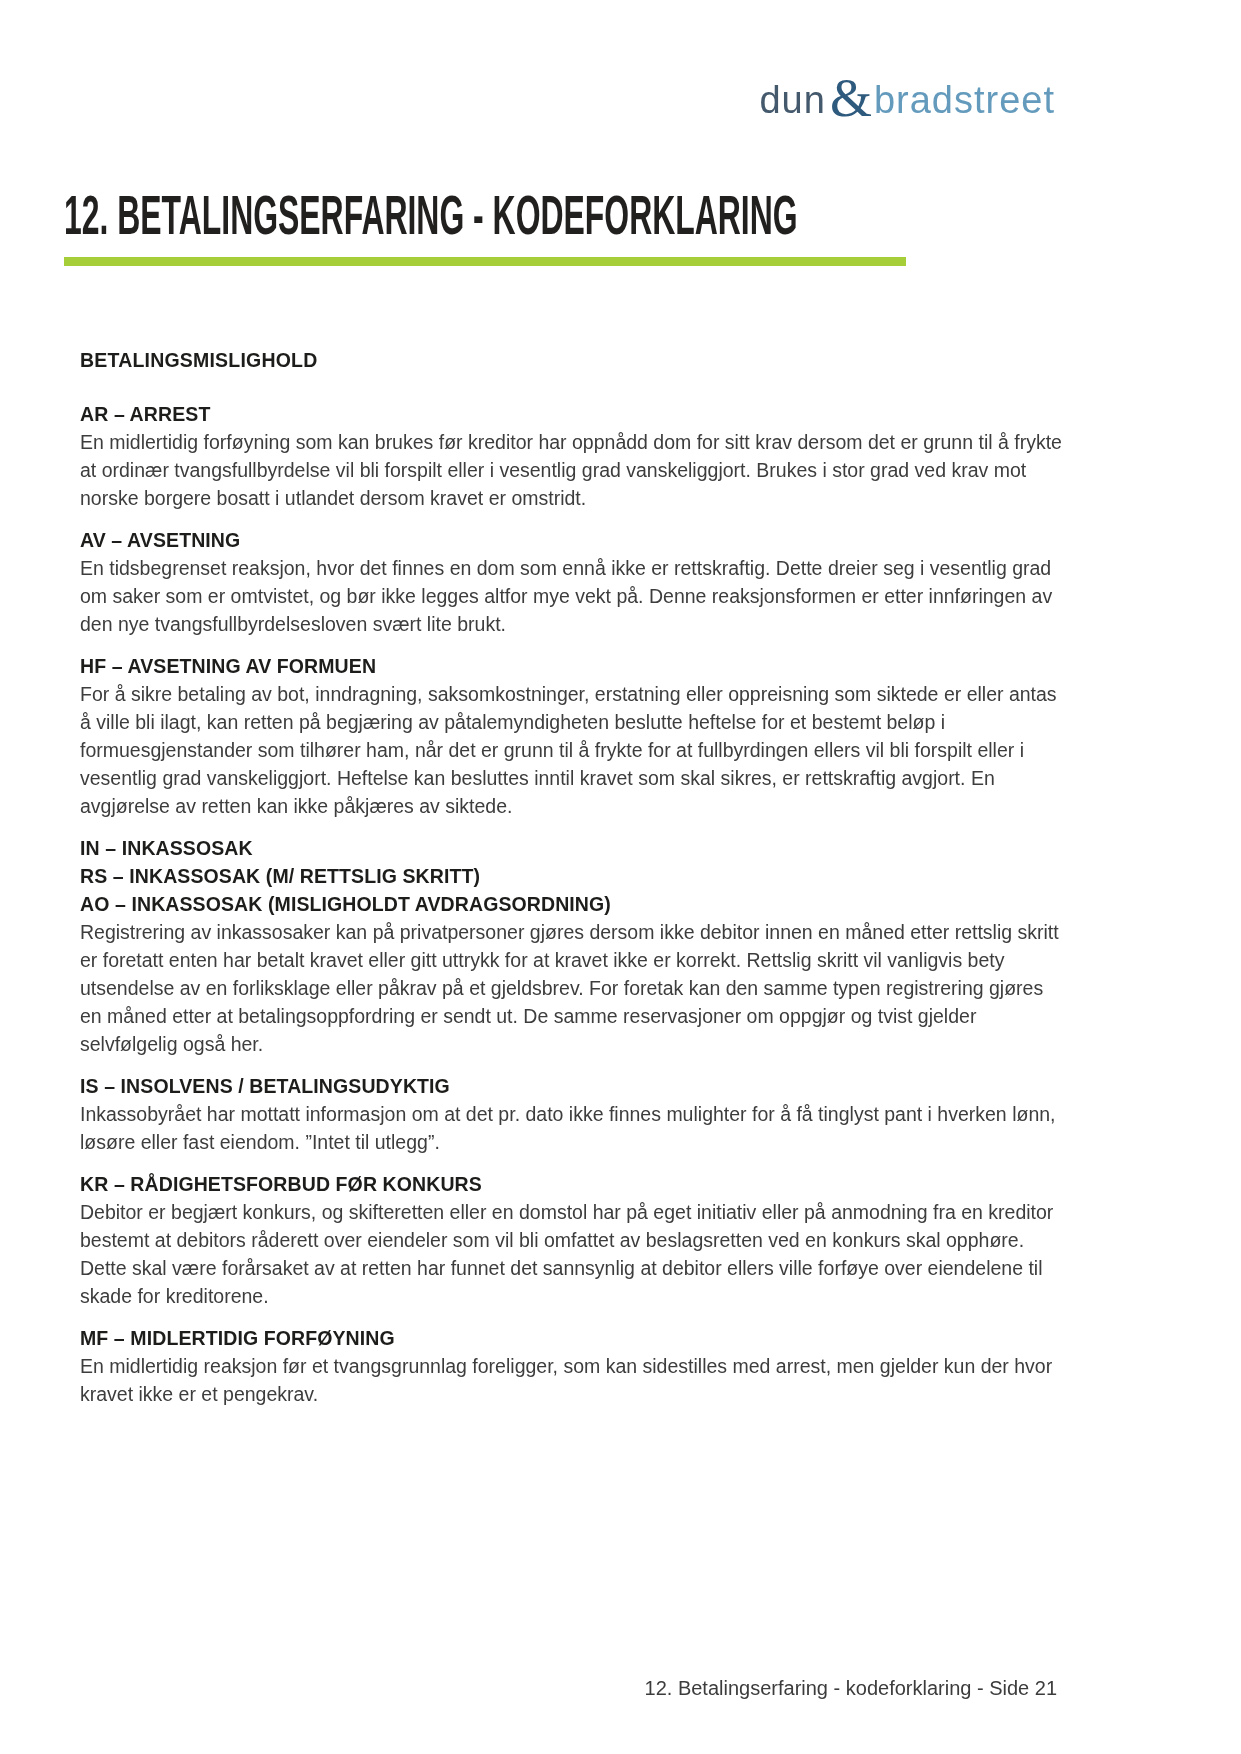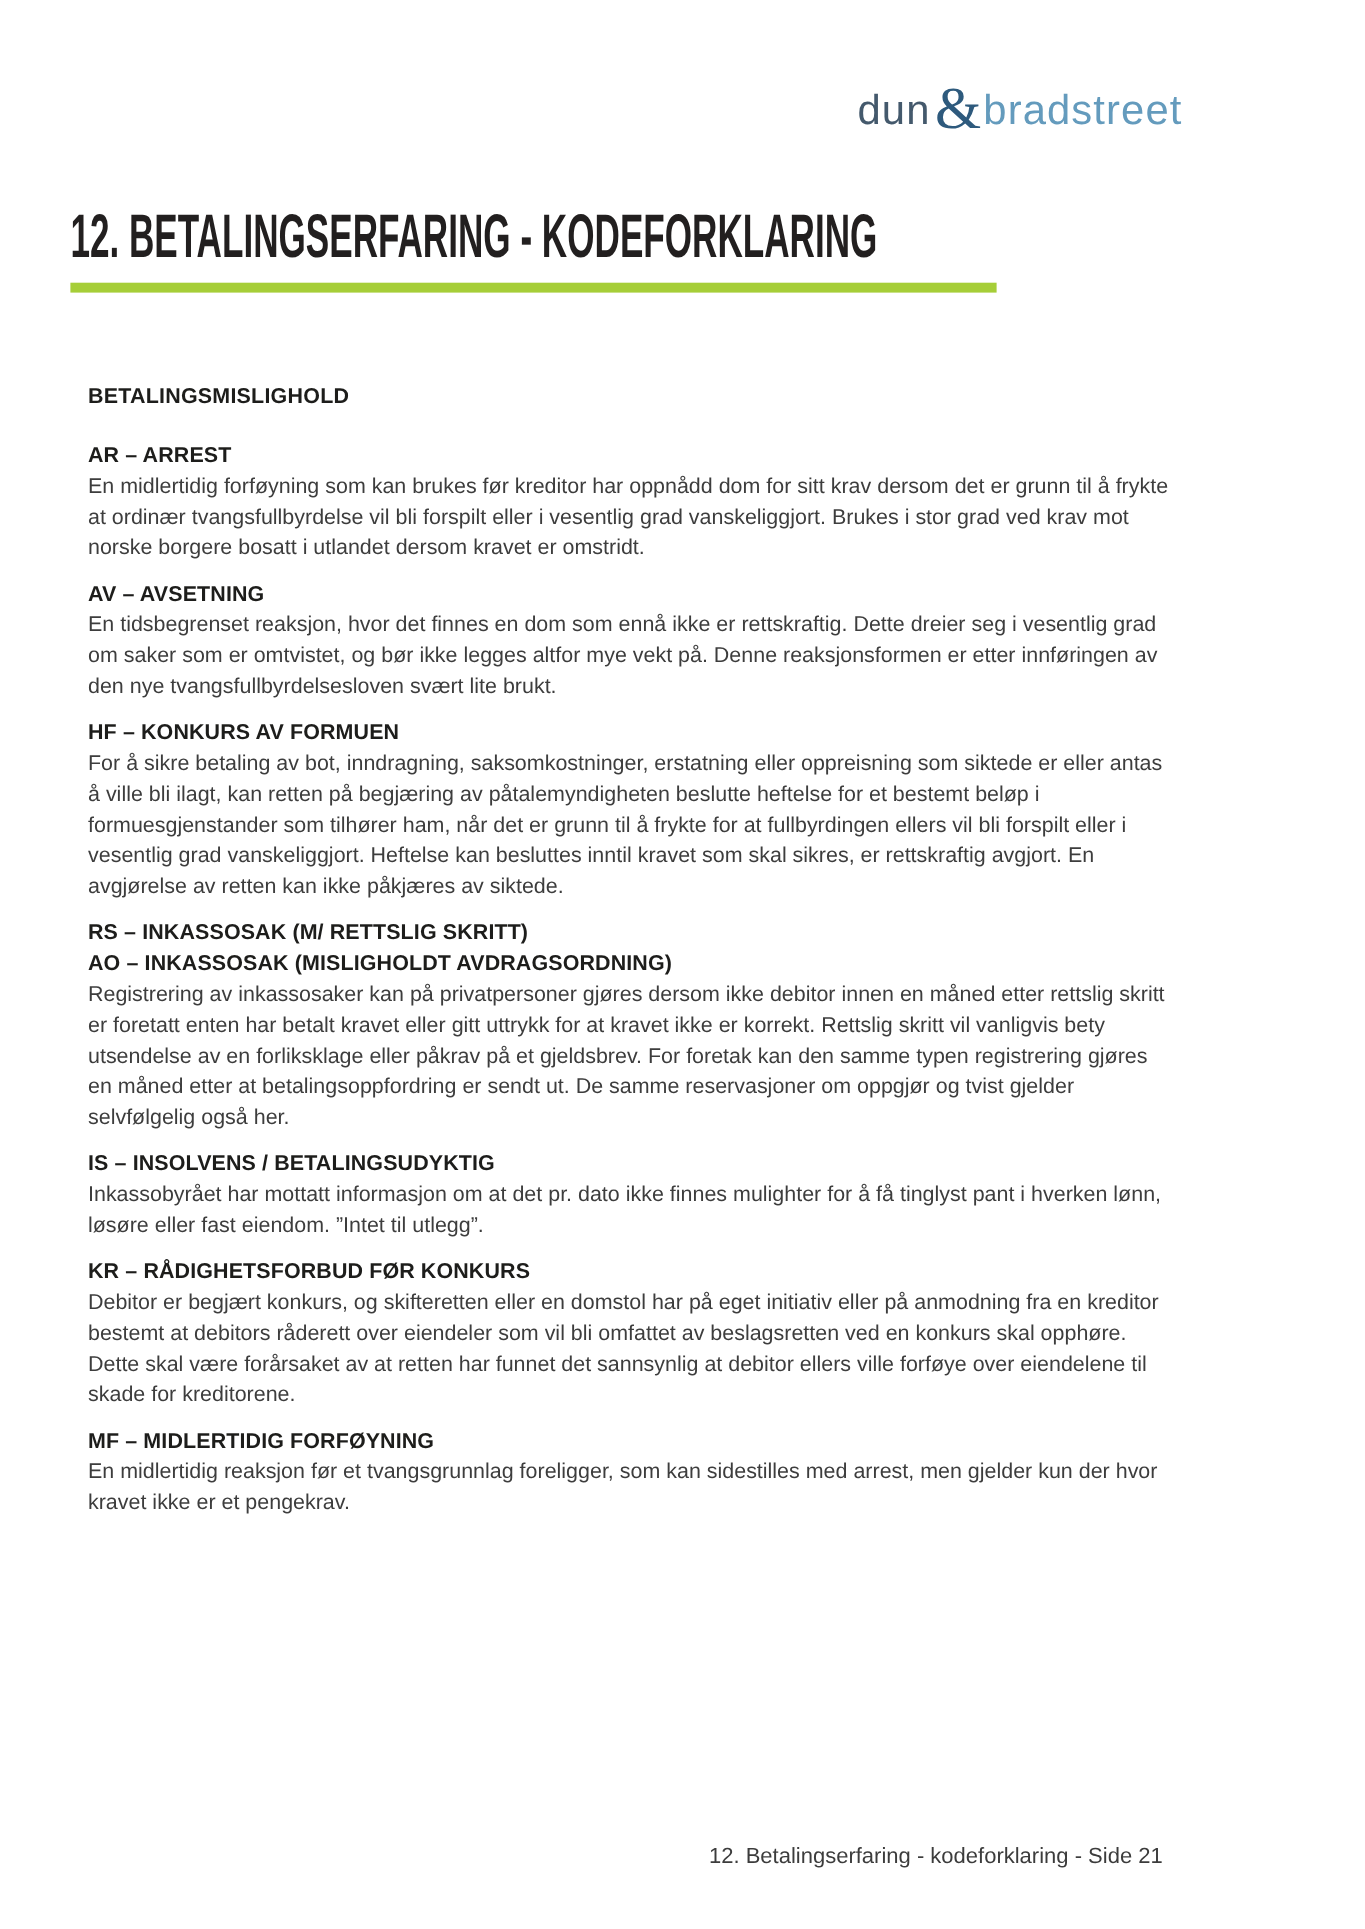--- a/index.html
+++ b/index.html
@@ -15,21 +15,21 @@
   * { box-sizing: border-box; }
   html, body { margin: 0; padding: 0; background: #ffffff; }
   body {
     width: 1241px; height: 1754px;
     position: relative;
     font-family: "Liberation Sans", sans-serif;
     overflow: hidden;
   }
   .logo {
     position: absolute;
-    top: 64px; right: 166px;
+    top: 64px; right: 186px;
     display: flex; align-items: baseline;
     white-space: nowrap;
     user-select: none;
   }
   .logo .word {
     font-size: 38px; font-weight: 400; letter-spacing: 1px;
     font-family: "Liberation Sans", sans-serif;
   }
   .logo .dun { color: var(--logo-dun); }
   .logo .brad { color: var(--logo-bradstreet); }
@@ -110,25 +110,26 @@
     <p class="code-description">En midlertidig forføyning som kan brukes før kreditor har oppnådd dom for sitt krav dersom det er grunn til å frykte at ordinær tvangsfullbyrdelse vil bli forspilt eller i vesentlig grad vanskeliggjort. Brukes i stor grad ved krav mot norske borgere bosatt i utlandet dersom kravet er omstridt.</p>
   </div>
 
   <div class="section">
     <h3 class="code-heading">AV – AVSETNING</h3>
     <p class="code-description">En tidsbegrenset reaksjon, hvor det finnes en dom som ennå ikke er rettskraftig. Dette dreier seg i vesentlig grad om saker som er omtvistet, og bør ikke legges altfor mye vekt på. Denne reaksjonsformen er etter innføringen av den nye tvangsfullbyrdelsesloven svært lite brukt.</p>
   </div>
 
 
   <div class="section">
-    <h3 class="code-heading">HF – KONKURS AV FORMUEN</h3>
+    <h3 class="code-heading">HF – AVSETNING AV FORMUEN</h3>
     <p class="code-description">For å sikre betaling av bot, inndragning, saksomkostninger, erstatning eller oppreisning som siktede er eller antas å ville bli ilagt, kan retten på begjæring av påtalemyndigheten beslutte heftelse for et bestemt beløp i formuesgjenstander som tilhører ham, når det er grunn til å frykte for at fullbyrdingen ellers vil bli forspilt eller i vesentlig grad vanskeliggjort. Heftelse kan besluttes inntil kravet som skal sikres, er rettskraftig avgjort. En avgjørelse av retten kan ikke påkjæres av siktede.</p>
   </div>
 
   <div class="section">
+    <h3 class="code-heading">IN – INKASSOSAK</h3>
     <h3 class="code-heading">RS – INKASSOSAK (M/ RETTSLIG SKRITT)</h3>
     <h3 class="code-heading">AO – INKASSOSAK (MISLIGHOLDT AVDRAGSORDNING)</h3>
     <p class="code-description">Registrering av inkassosaker kan på privatpersoner gjøres dersom ikke debitor innen en måned etter rettslig skritt er foretatt enten har betalt kravet eller gitt uttrykk for at kravet ikke er korrekt. Rettslig skritt vil vanligvis bety utsendelse av en forliksklage eller påkrav på et gjeldsbrev. For foretak kan den samme typen registrering gjøres en måned etter at betalingsoppfordring er sendt ut. De samme reservasjoner om oppgjør og tvist gjelder selvfølgelig også her.</p>
   </div>
 
   <div class="section">
     <h3 class="code-heading">IS – INSOLVENS / BETALINGSUDYKTIG</h3>
     <p class="code-description">Inkassobyrået har mottatt informasjon om at det pr. dato ikke finnes mulighter for å få tinglyst pant i hverken lønn, løsøre eller fast eiendom. ”Intet til utlegg”.</p>
   </div>
 

